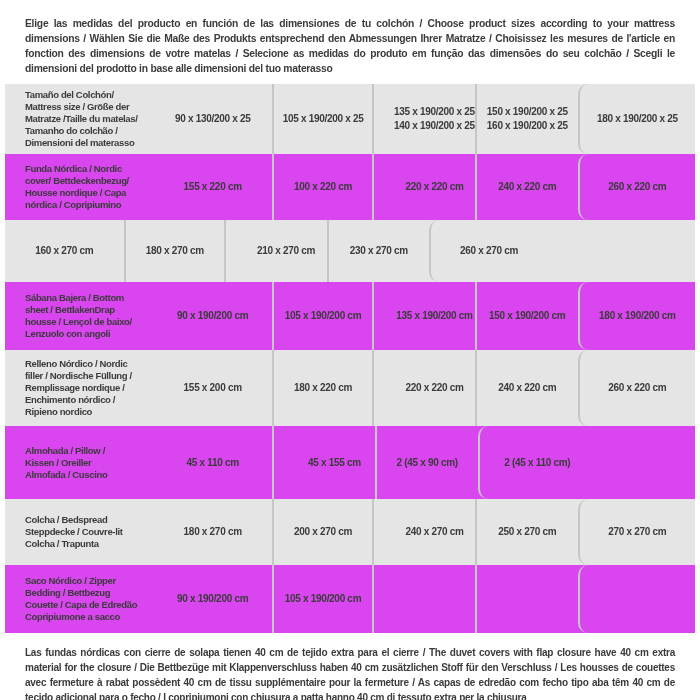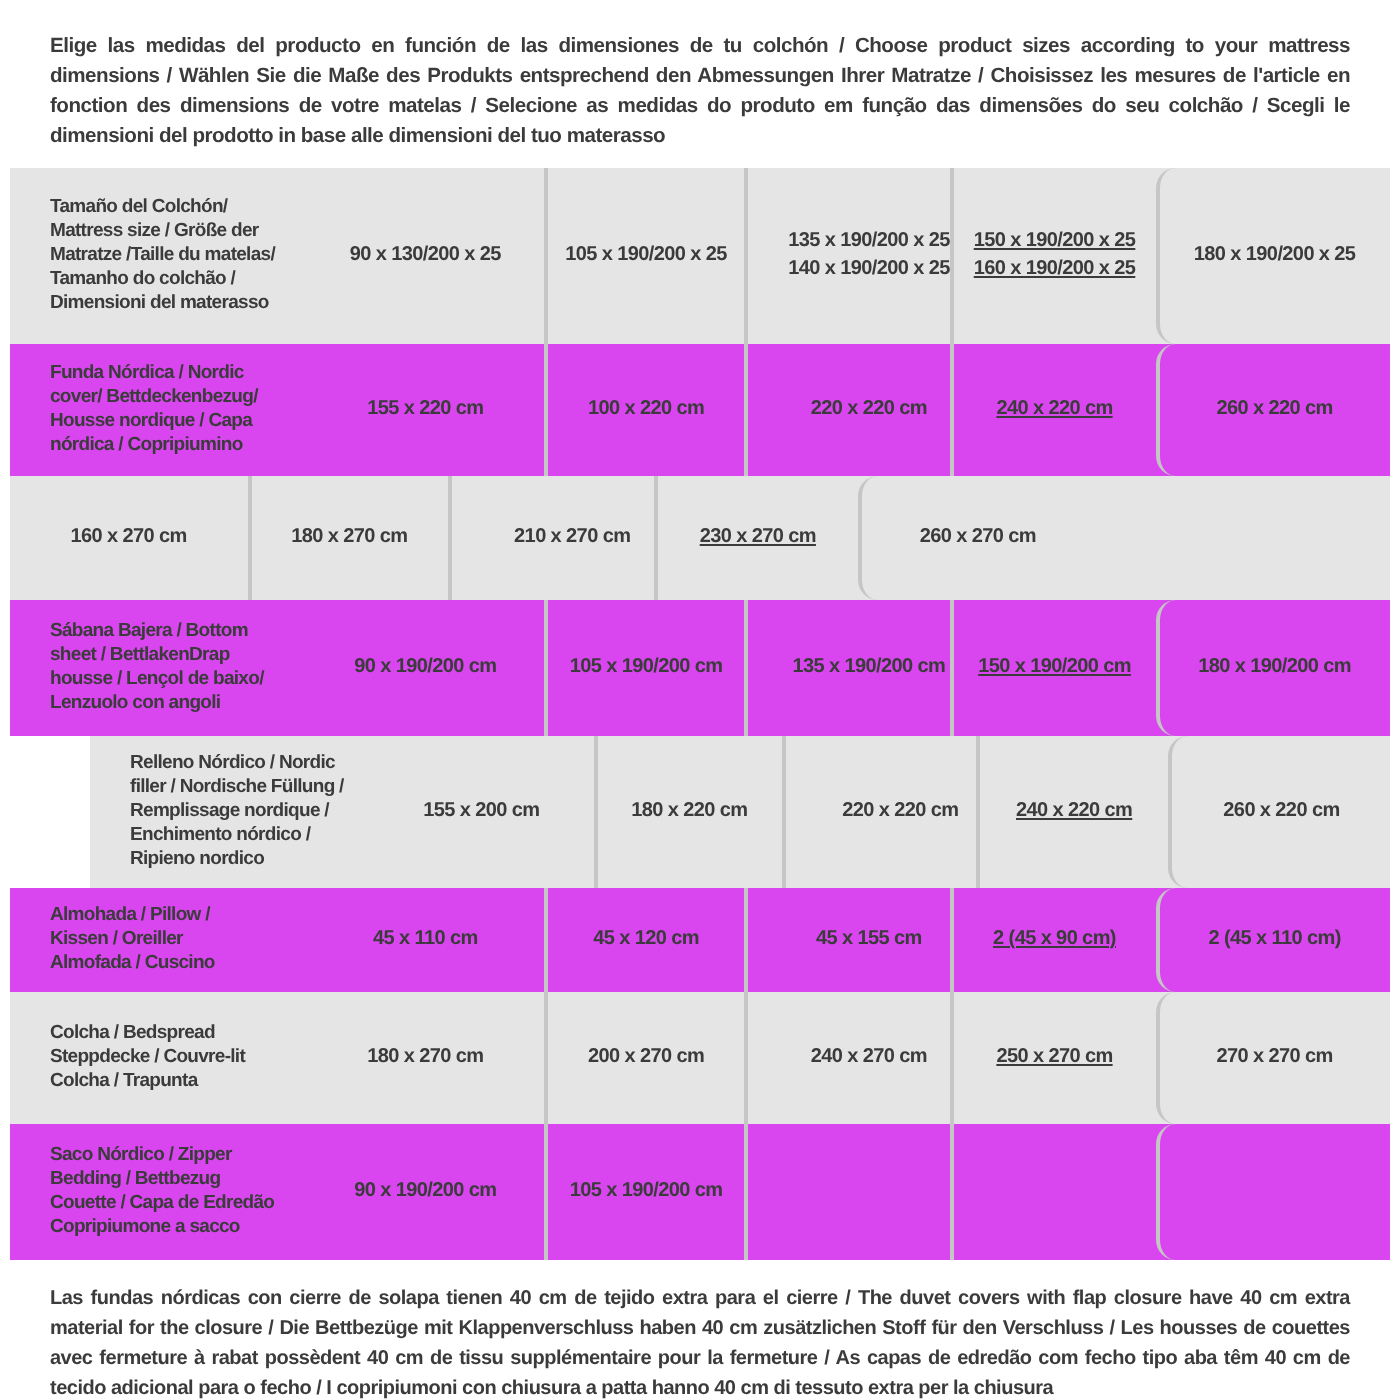--- a/index.html
+++ b/index.html
@@ -60,29 +60,29 @@
   }
   .cell.val {
     font-size: 10px;
     line-height: 14px;
     letter-spacing: -0.3px;
     text-align: center;
   }
   .c1 { width: 17.2%; }
   .c2 { width: 14.5%; }
   .c3 { width: 14.9%; padding-left: 20px; }
-  .c4 { width: 14.9%; text-decoration: underline; }
+  .c4 { width: 14.9%; }
   .c5 { width: 17.0%; border-radius: 10px; }
   .c2, .c3, .c4, .c5 { border-left: 2px solid #c6c6c6; }
-  .r1 { height: 88px; }
+  .r1 { height: 70px; }
   .r2 { height: 66px; }
   .r3 { height: 62px; }
   .r4 { height: 68px; }
-  .r5 { height: 76px; margin-left: 40px; }
-  .r6 { height: 52px; }
+  .r5 { height: 76px; }
+  .r6 { height: 73px; }
   .r7 { height: 66px; }
   .r8 { height: 68px; }
   .footnote {
     margin: 12px 25px 0 25px;
     font-size: 10px;
     font-weight: bold;
     line-height: 15px;
     letter-spacing: -0.25px;
     text-align: justify;
     color: #3b3b3b;
@@ -155,21 +155,20 @@
       <div class="cell val c3">220 x 220 cm</div>
       <div class="cell val c4">240 x 220 cm</div>
       <div class="cell val c5">260 x 220 cm</div>
     </div>
 
     <div class="row r6">
       <div class="cell label">Almohada  / Pillow /
 Kissen / Oreiller
 Almofada / Cuscino</div>
       <div class="cell val c1">45 x 110 cm</div>
-      <div class="cell val c2">45 x 120 cm</div>
       <div class="cell val c3">45 x 155 cm</div>
       <div class="cell val c4">2 (45 x 90 cm)</div>
       <div class="cell val c5">2 (45 x 110 cm)</div>
     </div>
 
     <div class="row alt r7">
       <div class="cell label">Colcha / Bedspread
 Steppdecke / Couvre-lit
 Colcha / Trapunta</div>
       <div class="cell val c1">180 x 270 cm</div>

